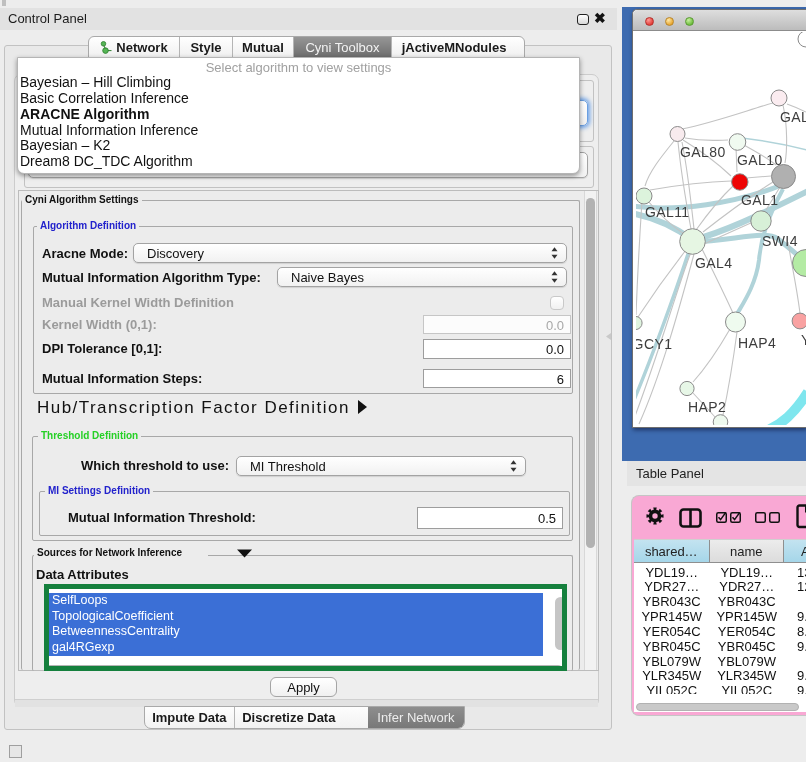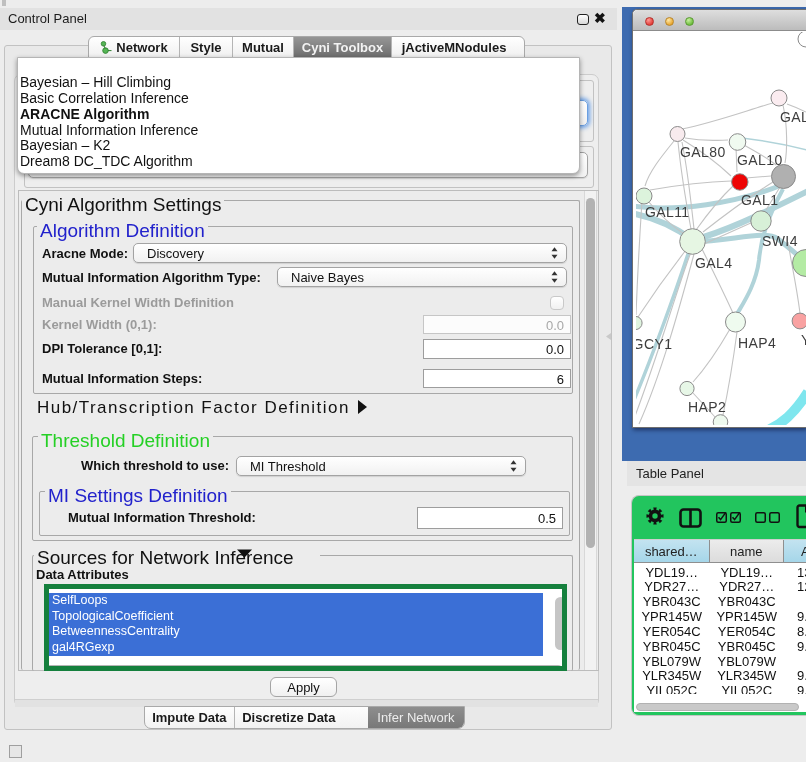--- a/index.html
+++ b/index.html
@@ -7,21 +7,21 @@
 body { background:#ededed; font-family:"Liberation Sans", sans-serif; position:relative; }
 .abs { position:absolute; }
 .blbl { font-size:13px; font-weight:bold; color:#111; white-space:nowrap; }
 .combo { position:absolute; border:1px solid #a3a3a3; border-radius:5px;
   background:linear-gradient(#ffffff,#f1f1f1); box-shadow:0 1px 1px rgba(0,0,0,0.12); }
 .combo .ct { position:absolute; left:13px; top:50%; transform:translateY(-50%); font-size:13px; color:#111; white-space:nowrap;}
 .stepper { position:absolute; right:8px; top:50%; transform:translateY(-50%); width:7px; height:12px; }
 .field { position:absolute; border:1px solid #9d9d9d; background:#fff; }
 .field .fv { position:absolute; right:6px; top:50%; transform:translateY(-50%); font-size:13px; color:#111; }
 .group { position:absolute; border:1px solid #a8a8a8; border-radius:2px; }
-.glabel { position:absolute; background:#ececec; padding:0 3px; font-size:19px; white-space:nowrap; }
+.glabel { position:absolute; background:#ececec; padding:0 3px; font-size:10px; white-space:nowrap;font-weight:bold; }
 </style>
 </head>
 <body>
 
 <div class="abs" style="left:2px;top:0;width:4px;height:6px;background:#bfbfbf;"></div>
 
 <div class="abs" id="titlebar" style="left:0;top:8px;width:617px;height:22px;background:#e2e2e2;">
   <div class="abs" style="left:8px;top:3px;font-size:13px;color:#1c1c1c;">Control Panel</div>
   <div class="abs" style="left:577px;top:6px;width:12px;height:11px;border:1.6px solid #222;border-radius:3px;background:linear-gradient(#fff,#d8d8d8);"></div>
   <div class="abs" style="left:594px;top:2px;font-size:14px;font-weight:bold;color:#111;">✖</div>
@@ -36,36 +36,37 @@
     <svg width="12" height="13" viewBox="0 0 12 13">
         <circle cx="3.5" cy="2.8" r="2.3" fill="#55b555" stroke="#2d7d2d" stroke-width="0.8"></circle>
         <circle cx="5.5" cy="9.6" r="2.8" fill="#55b555" stroke="#2d7d2d" stroke-width="0.8"></circle>
         <line x1="3.8" y1="4.5" x2="5.2" y2="7.5" stroke="#2d7d2d" stroke-width="1"></line>
         <line x1="8" y1="9.6" x2="11.5" y2="9.6" stroke="#2d7d2d" stroke-width="1"></line>
       </svg>
     <span>Network</span>
     </div>
   <div style="width:53px;border-right:1px solid #b5b5b5;display:flex;align-items:center;justify-content:center;">Style</div>
   <div style="width:61px;border-right:1px solid #b5b5b5;display:flex;align-items:center;justify-content:center;">Mutual</div>
-  <div style="width:97px;display:flex;align-items:center;justify-content:center;background:linear-gradient(#969696,#6e6e6e);color:#f3f3f3;font-weight:bold;">Cyni Toolbox</div>
+  <div style="width:97px;display:flex;align-items:center;justify-content:center;background:linear-gradient(#969696,#6e6e6e);color:#f3f3f3;font-weight:normal;">Cyni Toolbox</div>
   <div style="width:125px;border-left:1px solid #b5b5b5;display:flex;align-items:center;justify-content:center;">jActiveMNodules</div>
 </div>
 
 <div class="abs" style="left:24px;top:80px;width:570px;height:62px;border:1px solid #c2c2c2;border-radius:3px;"></div>
 <div class="abs" style="left:24px;top:146px;width:570px;height:42px;border:1px solid #c2c2c2;border-radius:3px;"></div>
 
 <div class="combo" style="left:28px;top:100px;width:560px;height:26px;box-shadow:0 0 4px 2px rgba(90,150,230,0.85);border-color:#6b9fe0;"></div>
 <div class="combo" style="left:28px;top:152px;width:560px;height:26px;"></div>
 
 <div class="abs" style="left:18px;top:190px;width:581px;height:481px;border:1px solid #bcbcbc;background:#ececec;overflow:hidden;" id="viewport"></div>
 
 <div class="abs" style="left:584px;top:191px;width:13px;height:479px;background:#f2f2f2;border-left:1px solid #d8d8d8;border-right:1px solid #d8d8d8;"></div>
 <div class="abs" style="left:586px;top:198px;width:9px;height:350px;background:#b2b2b2;border-radius:5px;"></div>
 
 <div class="abs" id="popup" style="left:17px;top:57px;width:563px;height:117px;background:#ffffff;border:1px solid #b5b5b5;border-radius:0 0 7px 7px;box-shadow:0 2px 5px rgba(0,0,0,0.4);z-index:30;">
+  <div class="abs" style="left:0;top:2px;width:100%;text-align:center;font-size:13px;color:#a0a0a0;">Select algorithm to view settings</div>
   <div class="abs" style="left:2px;top:17px;font-size:14px;line-height:15.85px;color:#111;">Bayesian – Hill Climbing<br>Basic Correlation Inference<br><b>ARACNE Algorithm</b><br>Mutual Information Inference<br>Bayesian – K2<br>Dream8 DC_TDC Algorithm</div>
 </div>
 
 <div class="group" style="left:21px;top:200px;width:559px;height:470px;border-bottom:none;"></div>
 <div class="glabel" style="left:22px;top:194px;color:#111;">Cyni Algorithm Settings</div>
 
 <div class="group" style="left:33px;top:226px;width:540px;height:168px;"></div>
 <div class="glabel" style="left:37px;top:220px;color:#2222cc;">Algorithm Definition</div>
 
 <div class="blbl abs" style="left:42px;top:246px;">Aracne Mode:</div>
@@ -236,21 +237,21 @@
         <text x="52" y="380">HAP2</text>
       </g>
     </svg>
   </div>
 </div>
 
 <div class="abs" style="left:627px;top:461px;width:179px;height:25px;background:#e4e4e4;">
   <div class="abs" style="left:9px;top:5px;font-size:13px;color:#222;">Table Panel</div>
 </div>
 
-<div class="abs" style="left:631px;top:495px;width:175px;height:221px;background:#22c55e;border:1px solid #c5c5c5;border-right:none;border-radius:8px 0 0 8px;overflow:hidden;" id="tablepanel">
+<div class="abs" style="left:631px;top:495px;width:175px;height:221px;background:#f9a8d4;border:1px solid #c5c5c5;border-right:none;border-radius:8px 0 0 8px;overflow:hidden;" id="tablepanel">
   
   <svg class="abs" style="left:14px;top:11px;" width="18" height="18" viewBox="0 0 18 18">
     <path fill="#111" fill-rule="evenodd" d="M 17.52 7.24 L 17.52 10.76 L 15.19 10.18 A 6.3 6.3 0 0 1 14.21 12.54 L 16.27 13.78 L 13.78 16.27 L 12.54 14.21 A 6.3 6.3 0 0 1 10.18 15.19 L 10.76 17.52 L 7.24 17.52 L 7.82 15.19 A 6.3 6.3 0 0 1 5.46 14.21 L 4.22 16.27 L 1.73 13.78 L 3.79 12.54 A 6.3 6.3 0 0 1 2.81 10.18 L 0.48 10.76 L 0.48 7.24 L 2.81 7.82 A 6.3 6.3 0 0 1 3.79 5.46 L 1.73 4.22 L 4.22 1.73 L 5.46 3.79 A 6.3 6.3 0 0 1 7.82 2.81 L 7.24 0.48 L 10.76 0.48 L 10.18 2.81 A 6.3 6.3 0 0 1 12.54 3.79 L 13.78 1.73 L 16.27 4.22 L 14.21 5.46 A 6.3 6.3 0 0 1 15.19 7.82 Z M 11.7 9 A 2.7 2.7 0 1 0 6.3 9 A 2.7 2.7 0 1 0 11.7 9 Z"></path>
   </svg>
   <svg class="abs" style="left:47px;top:12px;" width="23" height="20" viewBox="0 0 23 20">
     <rect x="1.5" y="1.5" width="20" height="17" rx="3" fill="none" stroke="#111" stroke-width="2.6"></rect>
     <line x1="11.5" y1="1.5" x2="11.5" y2="18.5" stroke="#111" stroke-width="2.6"></line>
   </svg>
   <g></g>
   <svg class="abs" style="left:84px;top:16px;" width="26" height="11" viewBox="0 0 26 11">

